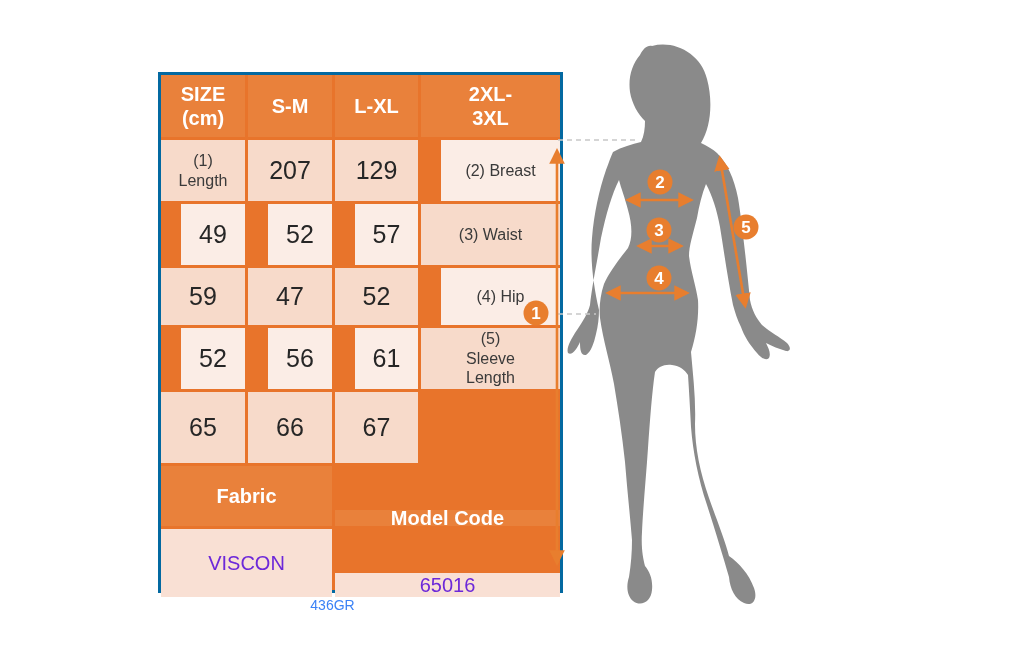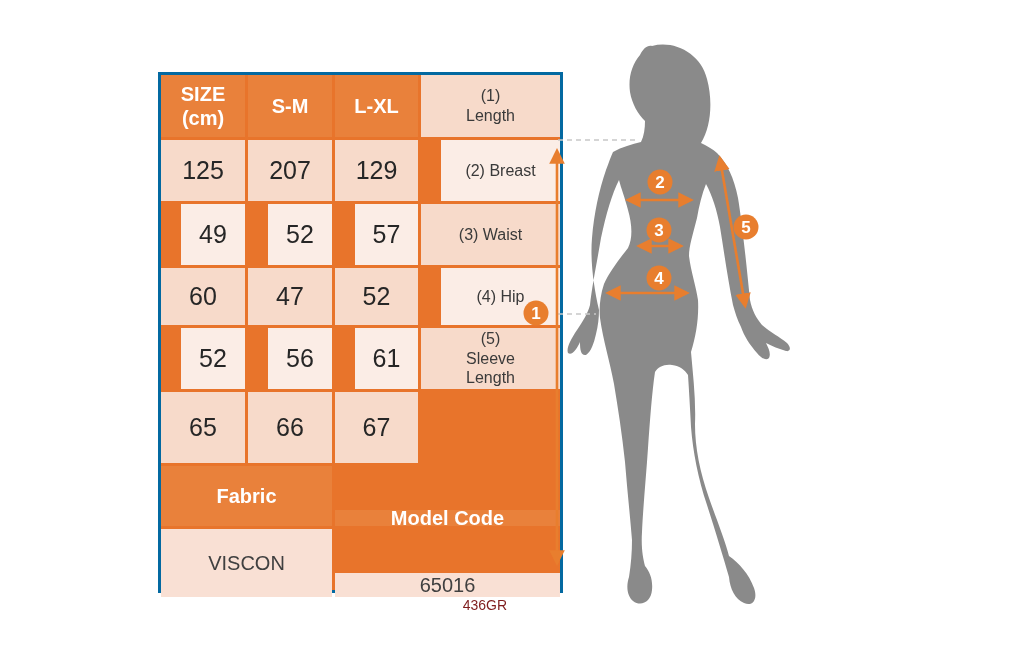--- a/index.html
+++ b/index.html
@@ -44,36 +44,36 @@
   .cell.label {
     font-size: 16px;
     color: #3a3a3a;
   }
   .cell.value {
     font-size: 25px;
     color: #262626;
   }
   .cell.footer-value {
     font-size: 20px;
-    color: #404040;
+    color: #6d28d9;
   }
   .shade-a { background: #F7DACA; }
   .shade-b { background: #FBEDE6; margin-left: 20px; }
   .shade-c { background: #F9E0D4; }
   .span-left  { grid-column: 1 / 3; }
   .span-right { grid-column: 3 / 5; margin-top: 44px; }
 
   .table-note {
     position: absolute;
     left: 158px;
     top: 597px;
     width: 349px;
-    text-align: right;
+    text-align: center;
     font-size: 14px;
-    color: #7f1d1d;
+    color: #3b82f6;
   }
 
   
   .figure-svg {
     position: absolute;
     left: 520px;
     top: 33px;
     width: 290px;
     height: 590px;
   }
@@ -89,34 +89,35 @@
 <body>
 
 <div class="stage">
 
   <div class="size-table">
 
     <div class="cell head">SIZE
 (cm)</div>
     <div class="cell head">S-M</div>
     <div class="cell head">L-XL</div>
+    <div class="cell head">2XL-
+3XL</div>
 
     <div class="cell label shade-a">(1)
 Length</div>
-    <div class="cell value shade-a">125</div>
     <div class="cell value shade-a">207</div>
     <div class="cell value shade-a">129</div>
 
     <div class="cell label shade-b">(2) Breast</div>
     <div class="cell value shade-b">49</div>
     <div class="cell value shade-b">52</div>
     <div class="cell value shade-b">57</div>
 
     <div class="cell label shade-a">(3) Waist</div>
-    <div class="cell value shade-a">60</div>
+    <div class="cell value shade-a">59</div>
     <div class="cell value shade-a">47</div>
     <div class="cell value shade-a">52</div>
 
     <div class="cell label shade-b">(4) Hip</div>
     <div class="cell value shade-b">52</div>
     <div class="cell value shade-b">56</div>
     <div class="cell value shade-b">61</div>
 
     <div class="cell label shade-a">(5)
 Sleeve

